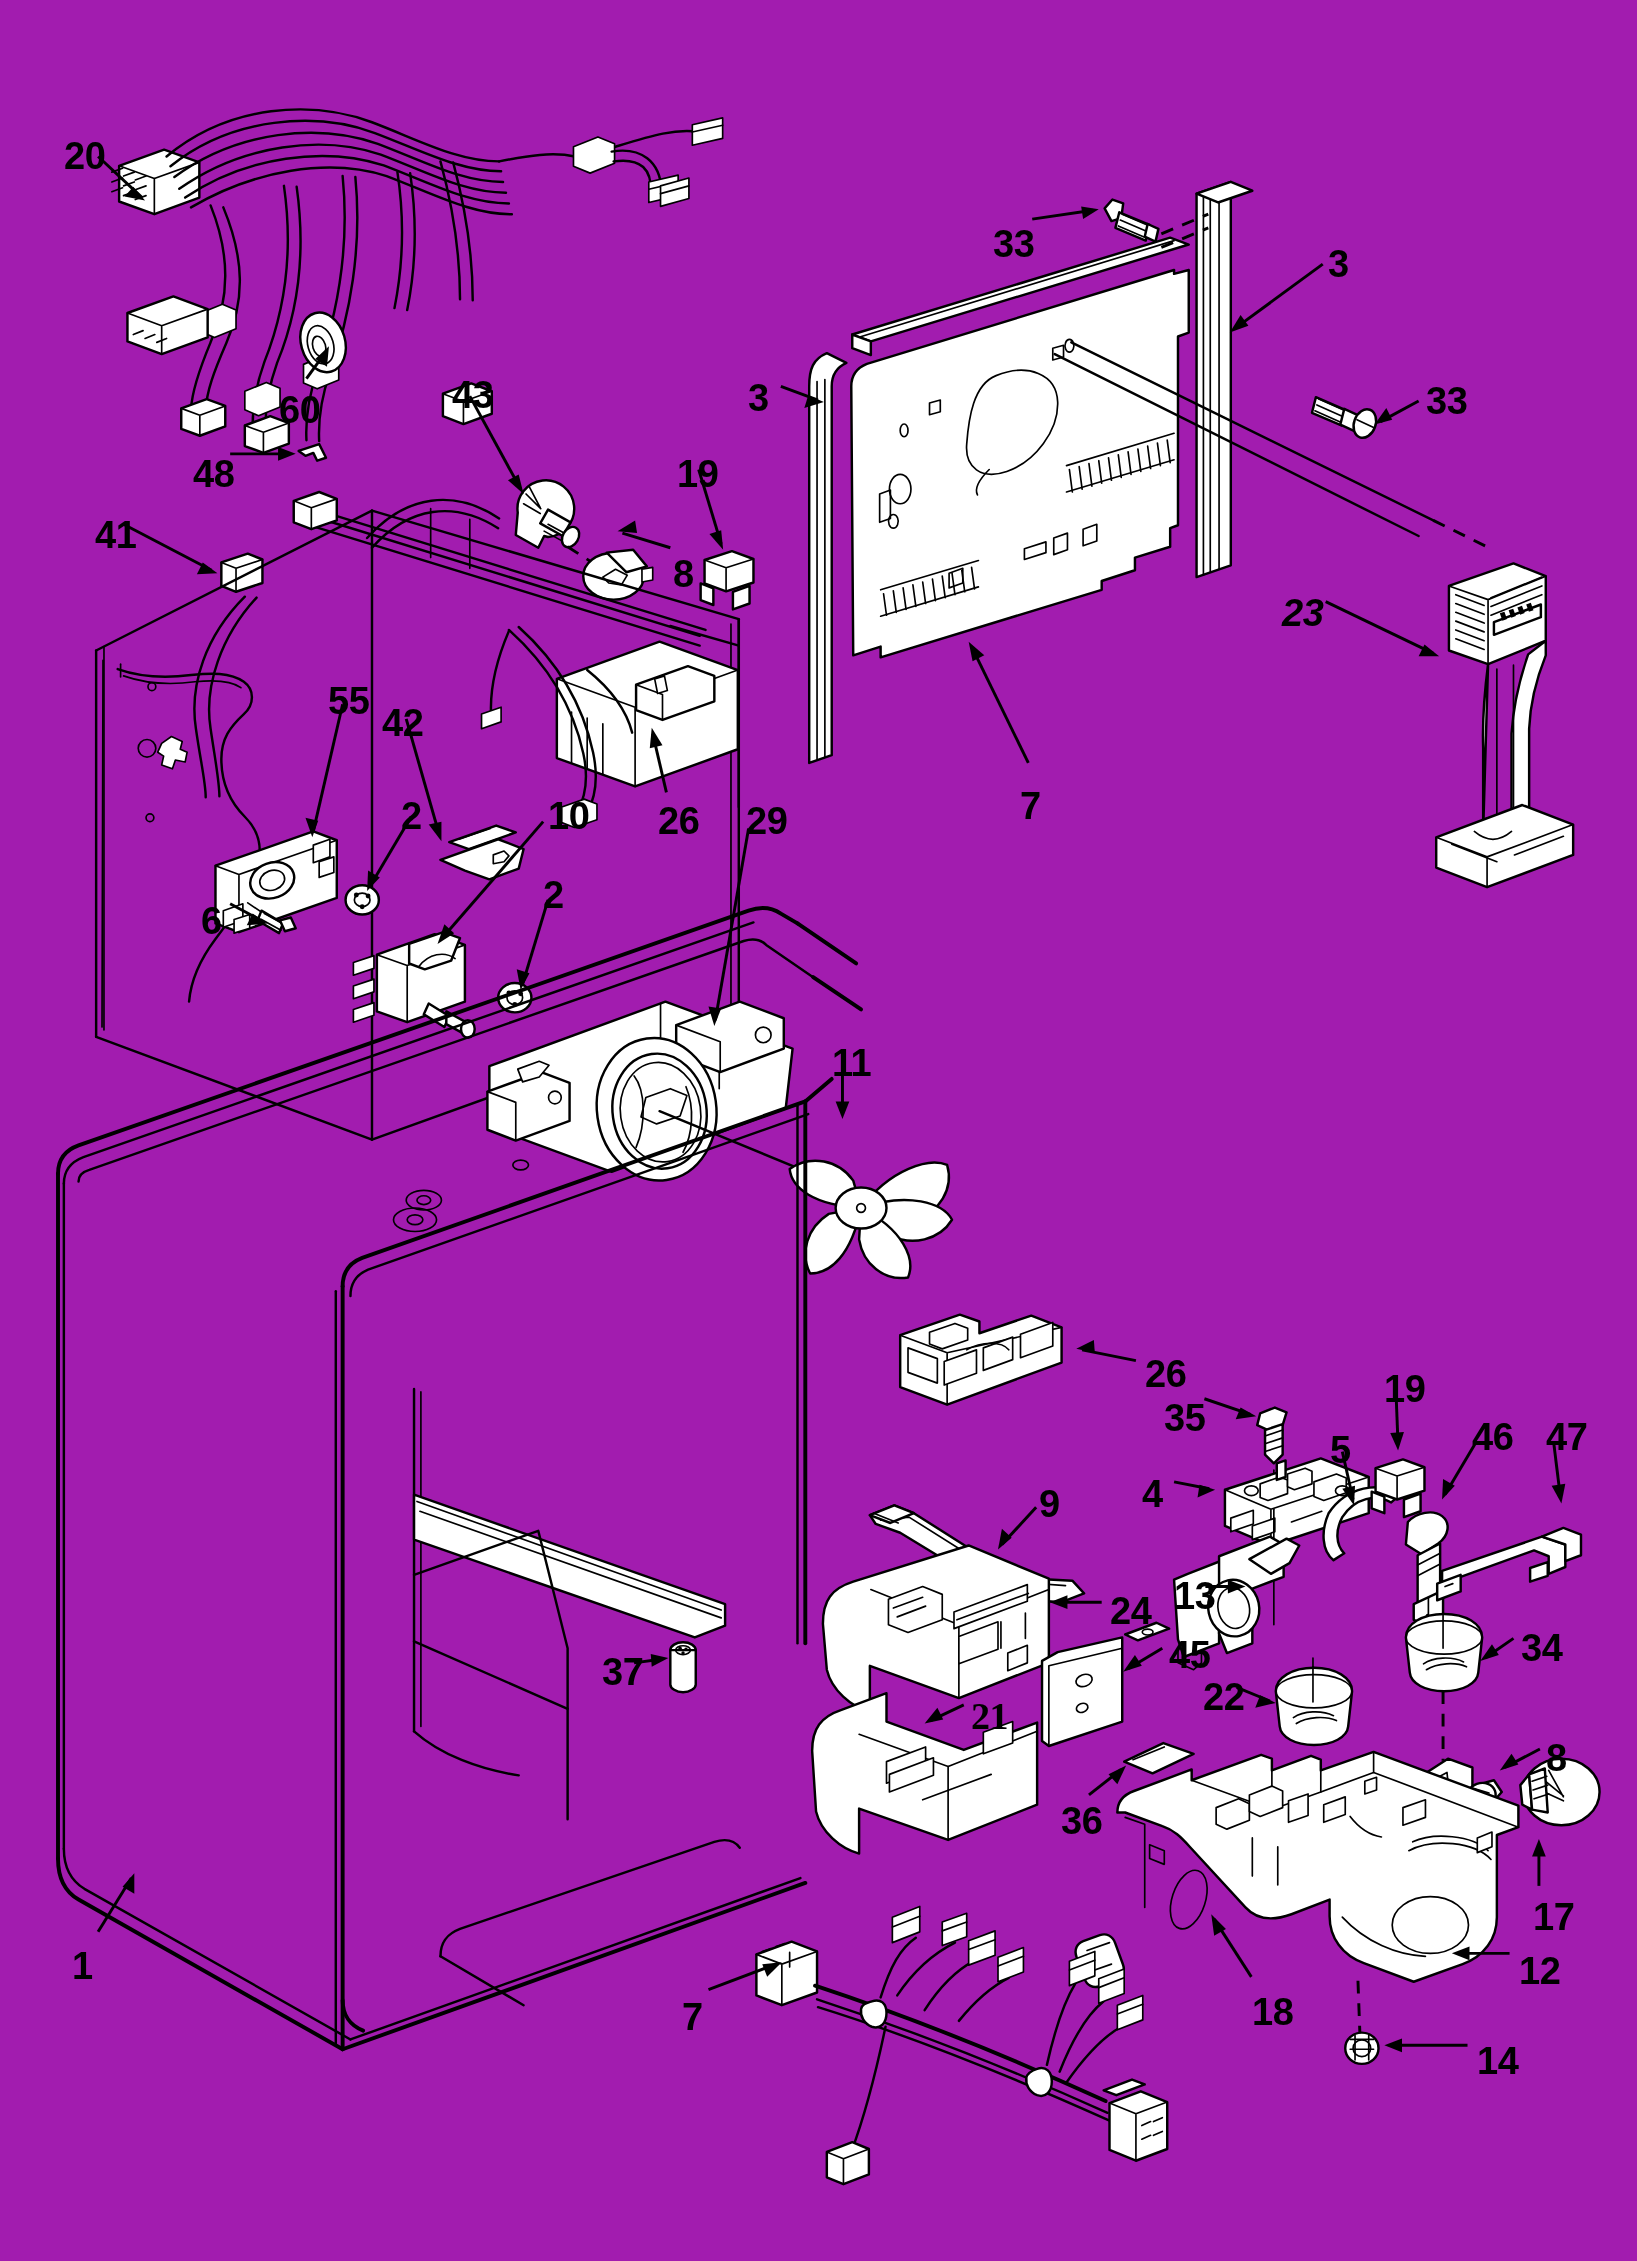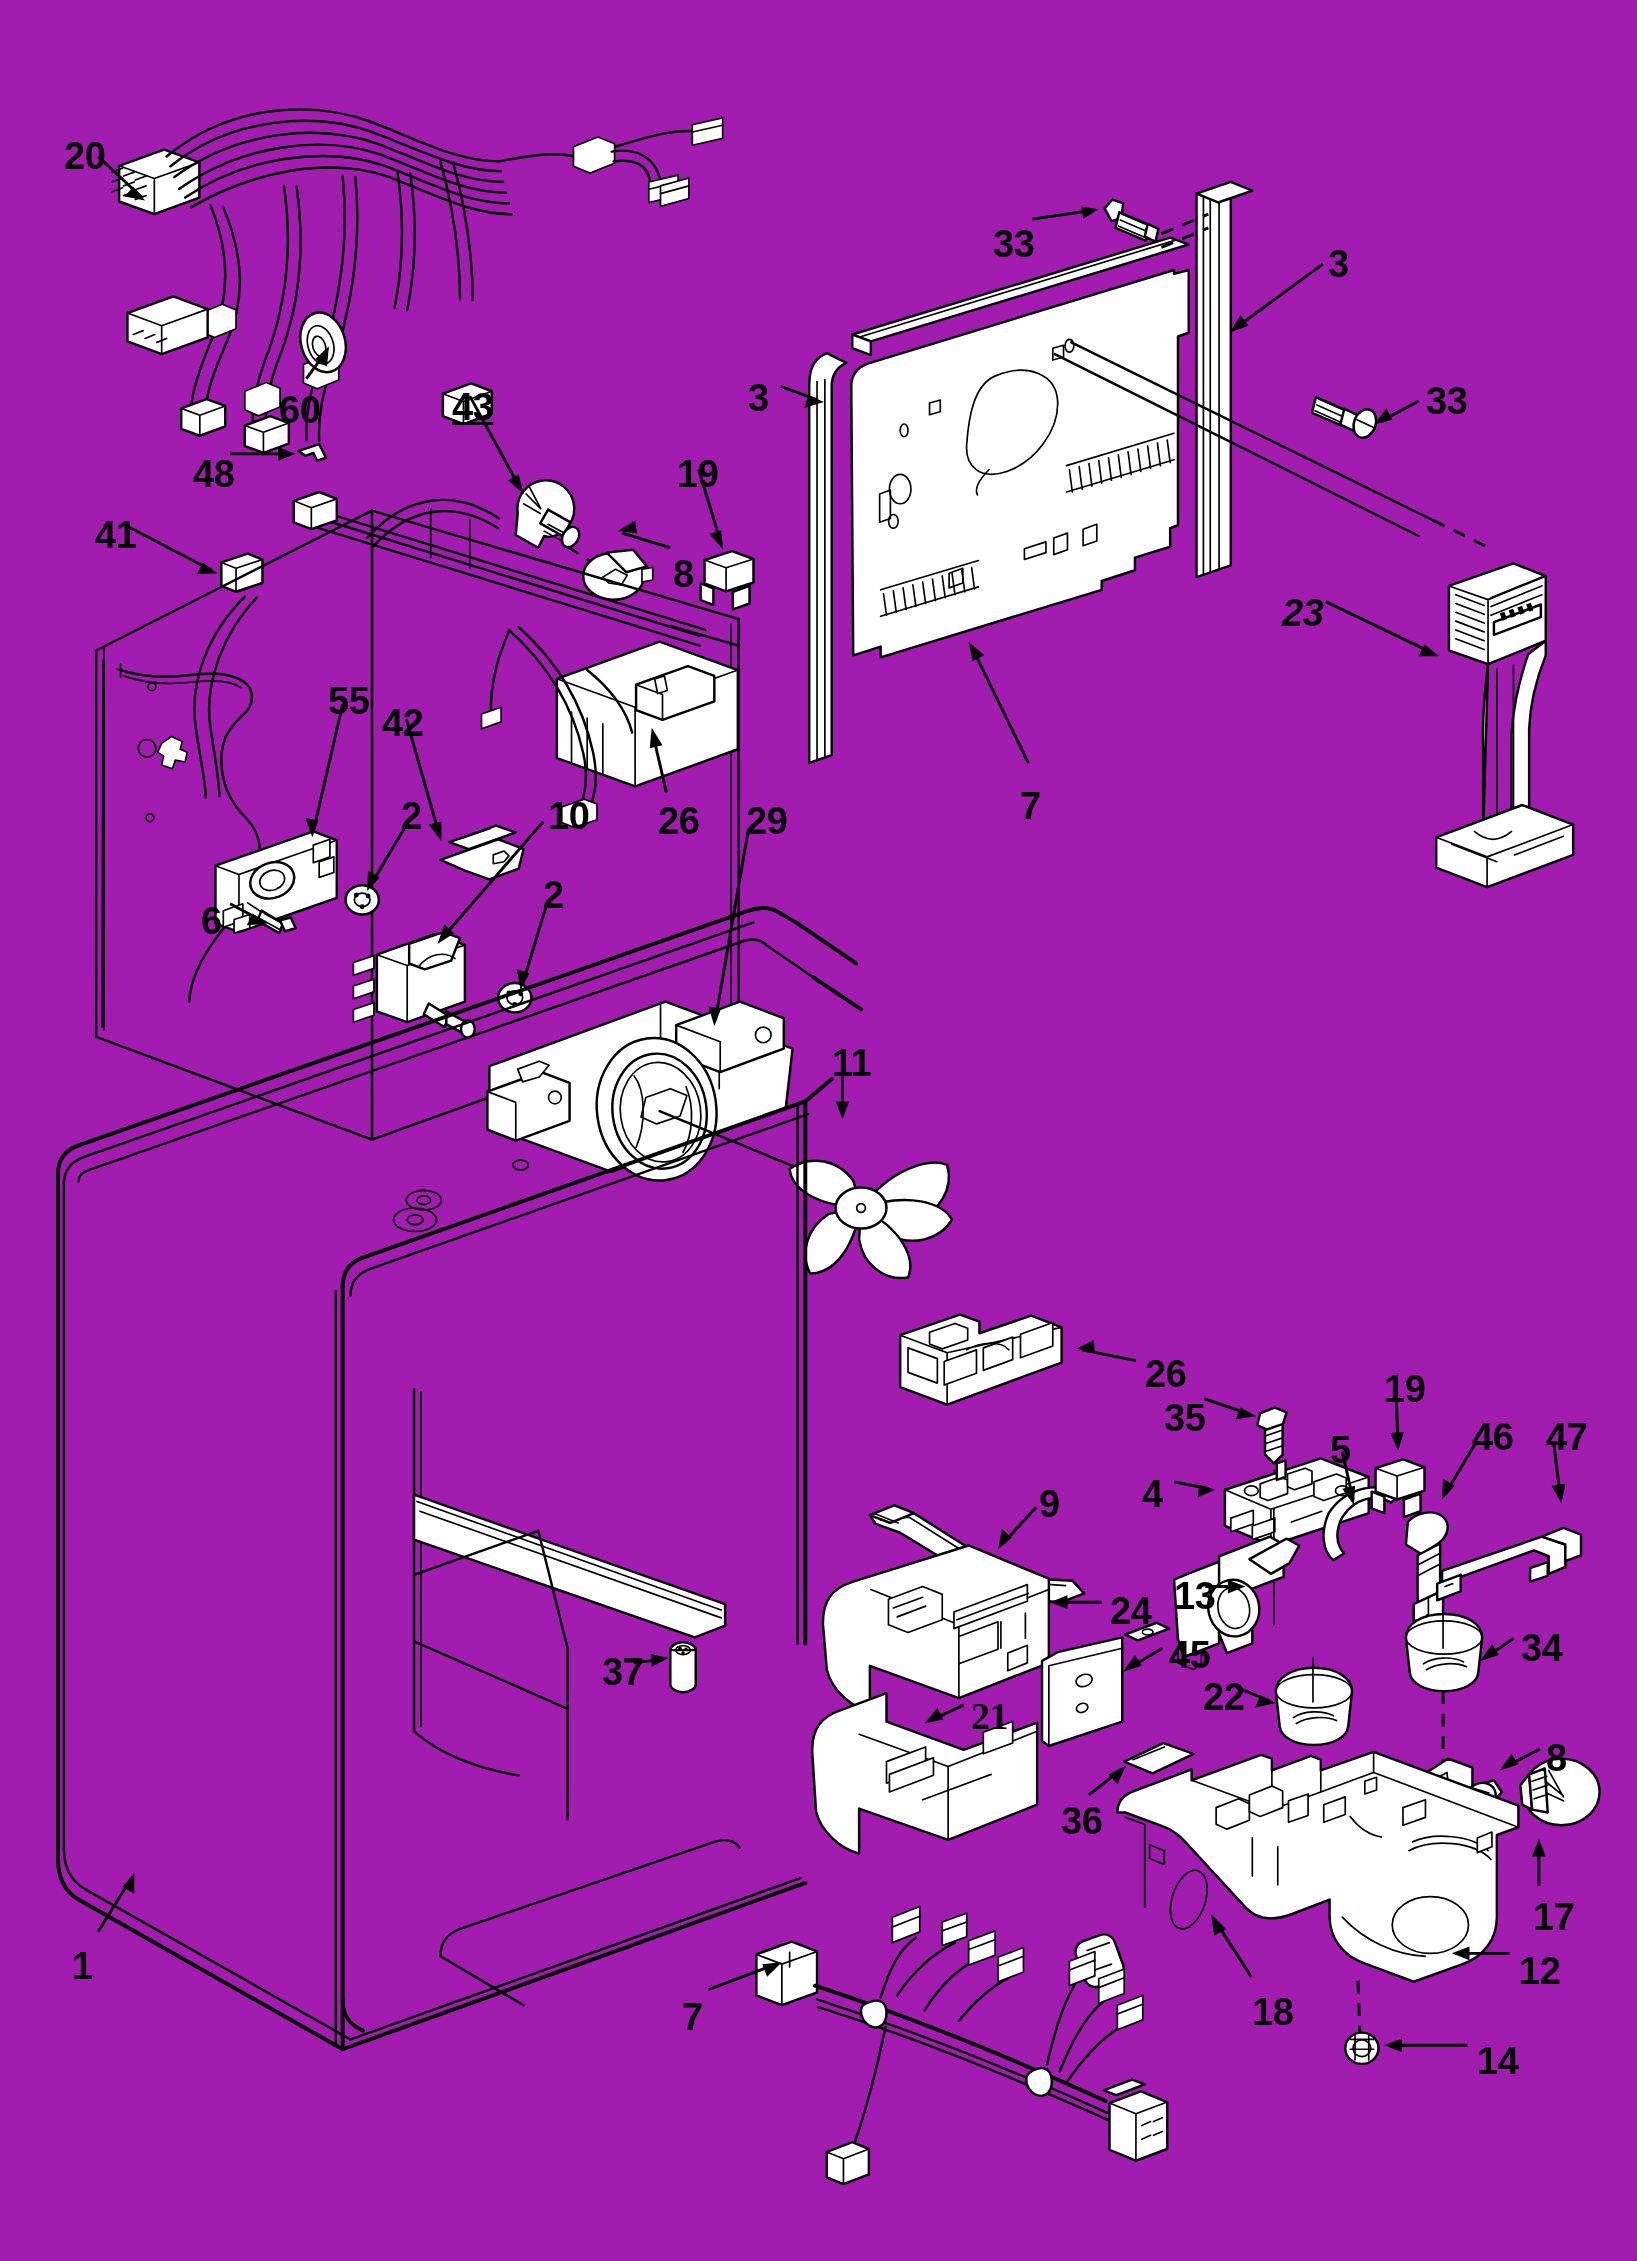--- a/index.html
+++ b/index.html
@@ -789,21 +789,21 @@
         <path class="fillk" d="M2830 4182 l36 -14 l0 28 Z"></path>
 
       <path class="ln-lead" d="M1448 4068 L1586 4016"></path>
         <path class="fillk" d="M1598 4012 l-30 30 l-10 -26 Z"></path>
     </g>
   </svg>
 
   <div id="callout-layer">
       <div class="callout c-lg" style="left: 64px; top: 137px;">20</div>
       <div class="callout c-lg" style="left: 279px; top: 391px;">60</div>
-      <div class="callout c-lg" style="left: 452px; top: 388px; text-decoration: underline;">43</div>
+      <div class="callout c-lg" style="left: 452px; top: 376px;">43</div>
       <div class="callout c-lg" style="left: 673px; top: 555px;">8</div>
       <div class="callout c-lg" style="left: 677px; top: 455px;">19</div>
       <div class="callout c-lg" style="left: 193px; top: 455px;">48</div>
       <div class="callout c-lg" style="left: 95px; top: 516px;">41</div>
       <div class="callout c-lg" style="left: 328px; top: 682px;">55</div>
       <div class="callout c-lg" style="left: 382px; top: 704px;">42</div>
       <div class="callout c-lg" style="left: 401px; top: 797px;">2</div>
       <div class="callout c-lg" style="left: 201px; top: 902px;">6</div>
       <div class="callout c-lg" style="left: 548px; top: 797px;">10</div>
       <div class="callout c-lg" style="left: 543px; top: 876px;">2</div>

